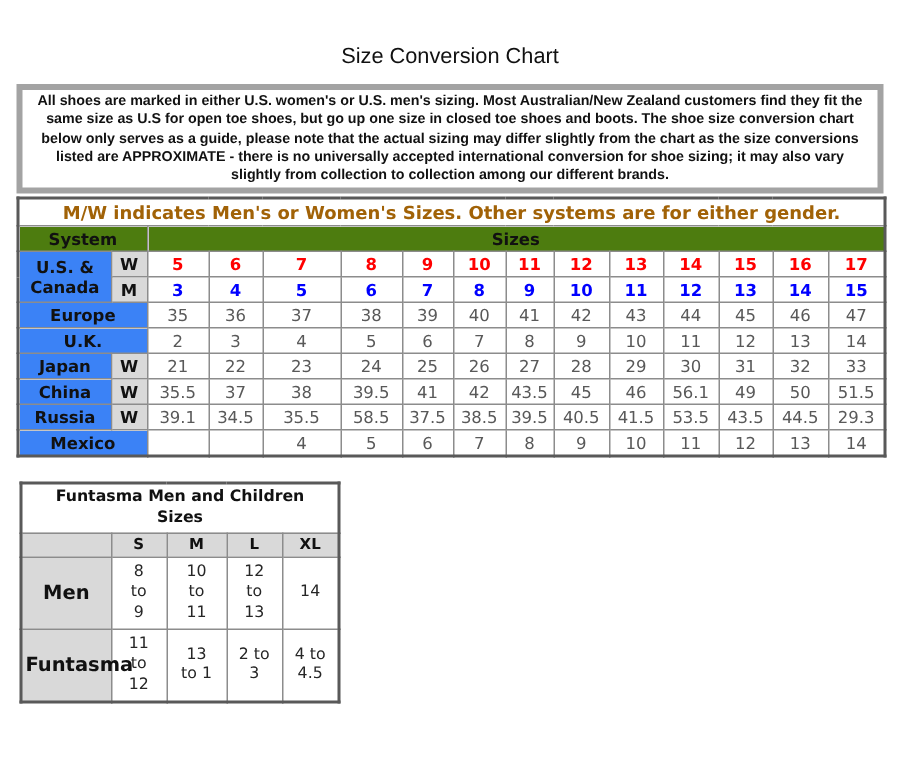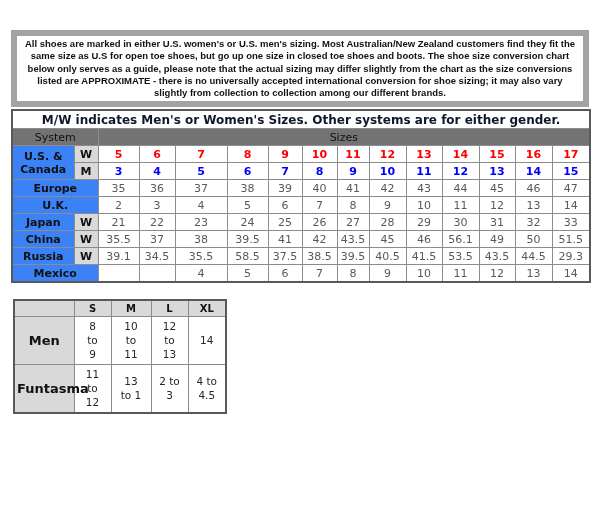--- a/index.html
+++ b/index.html
@@ -8,40 +8,40 @@
     font-family:"Liberation Sans",sans-serif;color:#111;
   }
   .page{padding:30px 11px 0 11px;}
 
   .title{
     font-size:14.5px;font-weight:400;text-align:center;
     margin:0 0 10px 0;color:#111;
   }
 
   .intro-box{
-    border:6px solid #a3a3a3;
+    border:4px solid #a3a3a3;
     padding:2px 5px;
     font-size:9.5px;font-weight:700;line-height:12.3px;
     text-align:center;color:#111;
   }
 
   table{border-collapse:collapse;table-layout:fixed;}
 
   
   .conv{
     width:578px;margin-top:2px;
     border:2px solid #595959;
     font-family:"DejaVu Sans",sans-serif;
   }
   .conv td{
     border:1px solid #8c8c8c;text-align:center;vertical-align:middle;
     padding:1px 2px;font-size:11px;height:14px;overflow:hidden;
   }
-  .conv .note{font-size:12px;font-weight:700;color:#0f172a;height:15px;}
-  .conv .hdr{background:#737373;font-weight:400;}
+  .conv .note{font-size:12px;font-weight:700;color:#a16207;height:15px;}
+  .conv .hdr{background:#4d7c0f;font-weight:700;}
   .conv .lbl{background:#3b82f6;font-weight:700;line-height:1.2;}
   .conv .sub{background:#d9d9d9;font-weight:700;width:24px;}
   .conv .val{color:#595959;}
   .conv .val.red{color:#ff0000;font-weight:700;}
   .conv .val.blue{color:#0000ff;font-weight:700;}
 
   
   .funtasma{
     width:212px;margin-top:16px;margin-left:2px;
     border:2px solid #595959;
@@ -57,20 +57,21 @@
   .funtasma .fval{
     white-space:pre-line;font-size:10.5px;color:#262626;
     line-height:1.3;padding:3px 2px;
   }
 </style>
 </head>
 <body>
 
 <div class="page">
 
+  <h1 class="title">Size Conversion Chart</h1>
 
   <div class="intro-box">
     <span>All shoes are marked in either U.S. women's or U.S. men's sizing. Most Australian/New Zealand customers find they fit the same size as U.S for open toe shoes, but go up one size in closed toe shoes and boots. The shoe size conversion chart below only serves as a guide, please note that the actual sizing may differ slightly from the chart as the size conversions listed are APPROXIMATE - there is no universally accepted international conversion for shoe sizing; it may also vary slightly from collection to collection among our different brands.</span>
   </div>
 
   <table class="conv">
     <colgroup>
       <col style="width:62px">
         <col style="width:24px">
       <col style="width:41px">
@@ -234,20 +235,23 @@
 
   <table class="funtasma">
     <colgroup>
       <col style="width:60px">
         <col style="width:37px">
         <col style="width:40px">
       <col style="width:37px">
         <col style="width:38px">
     </colgroup>
     <thead>
+      <tr>
+        <td class="ftitle" colspan="5">Funtasma Men and Children Sizes</td>
+      </tr>
       <tr id="funtasma-cols">
           <td class="fhdr"></td>
           <td class="fhdr">S</td>
           <td class="fhdr">M</td>
           <td class="fhdr">L</td>
           <td class="fhdr">XL</td>
         </tr>
     </thead>
     <tbody id="funtasma-body">
         <tr>

